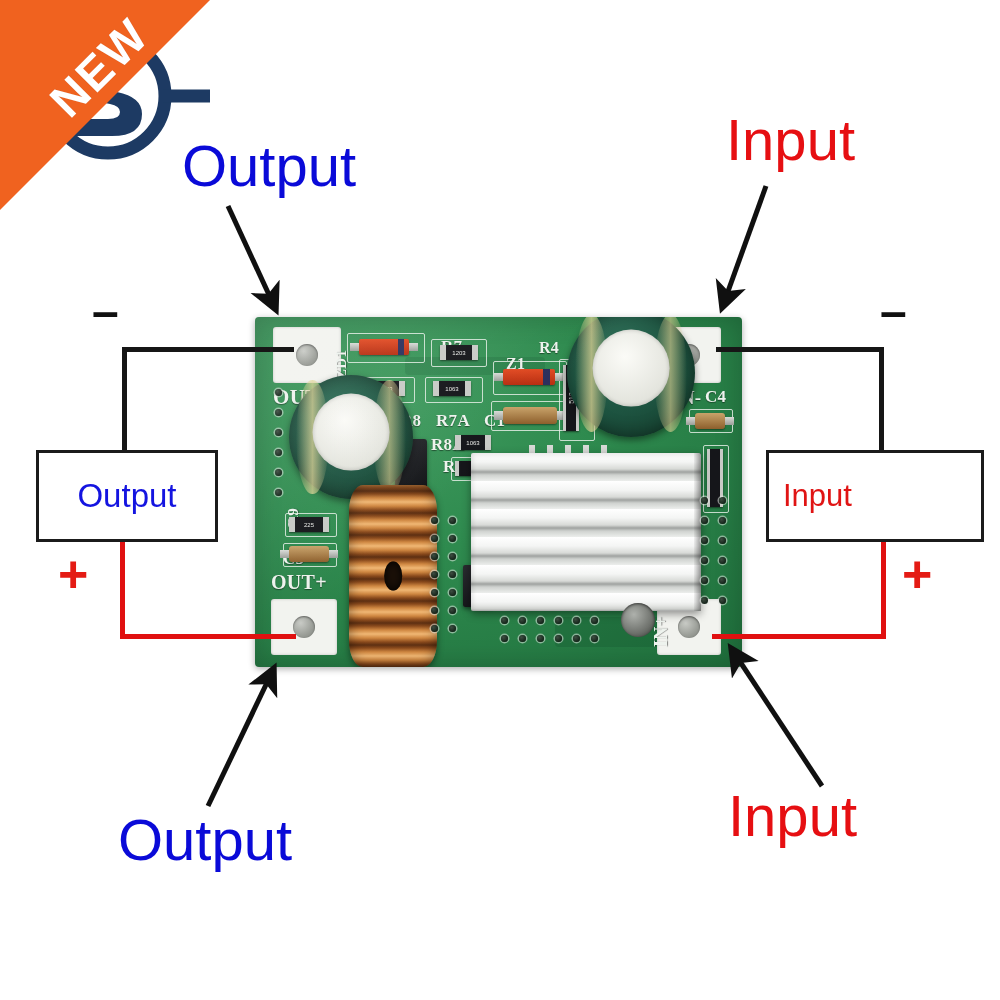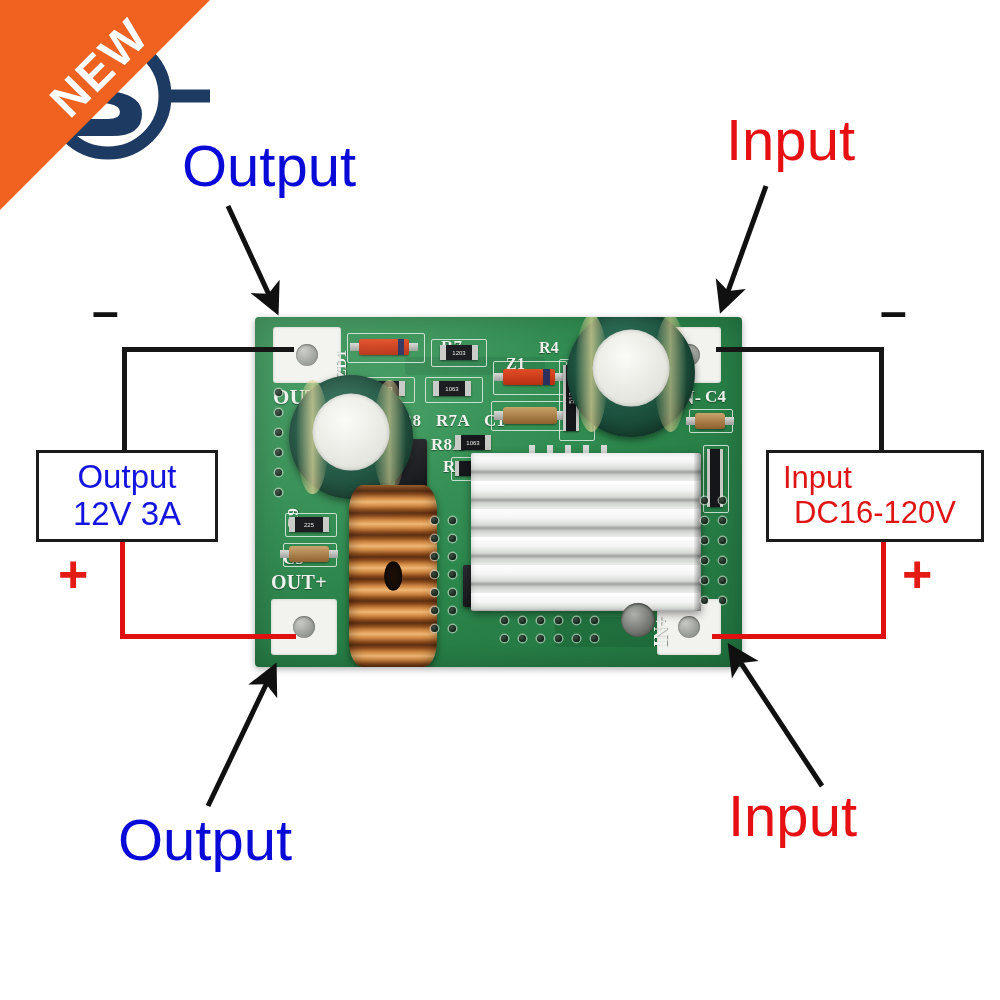--- a/index.html
+++ b/index.html
@@ -372,26 +372,24 @@
   <div class="wire red" style="left:120px;top:634px;width:176px;height:5px;"></div>
 
   <div class="wire blk" style="left:716px;top:347px;width:168px;height:5px;"></div>
   <div class="wire blk" style="left:879px;top:347px;width:5px;height:110px;"></div>
 
   <div class="wire red" style="left:881px;top:538px;width:5px;height:100px;"></div>
   <div class="wire red" style="left:712px;top:634px;width:174px;height:5px;"></div>
 
   <div class="valuebox blue" style="left:36px;top:450px;width:182px;height:92px;">
     <div style="font-size:33px;">Output</div>
-    <div style="font-size:33px;">12V 3A</div>
   </div>
 
   <div class="valuebox red" style="left:766px;top:450px;width:218px;height:92px;">
     <div style="font-size:31px;align-self:flex-start;margin-left:14px;">Input</div>
-    <div style="font-size:31px;">DC16-120V</div>
   </div>
 
   <div class="sign minus" style="left:92px;top:288px;font-size:48px;">–</div>
   <div class="sign minus" style="left:880px;top:288px;font-size:48px;">–</div>
   <div class="sign plus" style="left:58px;top:548px;font-size:52px;">+</div>
   <div class="sign plus" style="left:902px;top:548px;font-size:52px;">+</div>
 
   <div class="callout blue" style="left:182px;top:132px;font-size:58px;">Output</div>
   <div class="callout red" style="left:726px;top:106px;font-size:58px;">Input</div>
   <div class="callout blue" style="left:118px;top:806px;font-size:58px;">Output</div>

